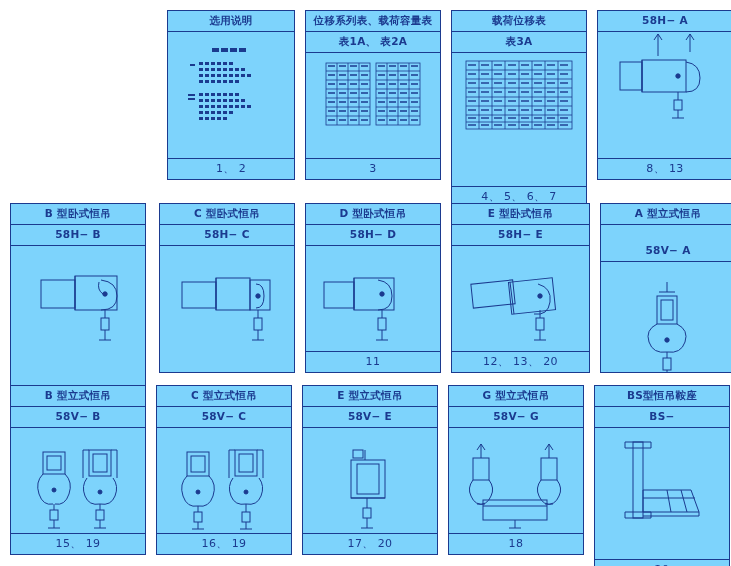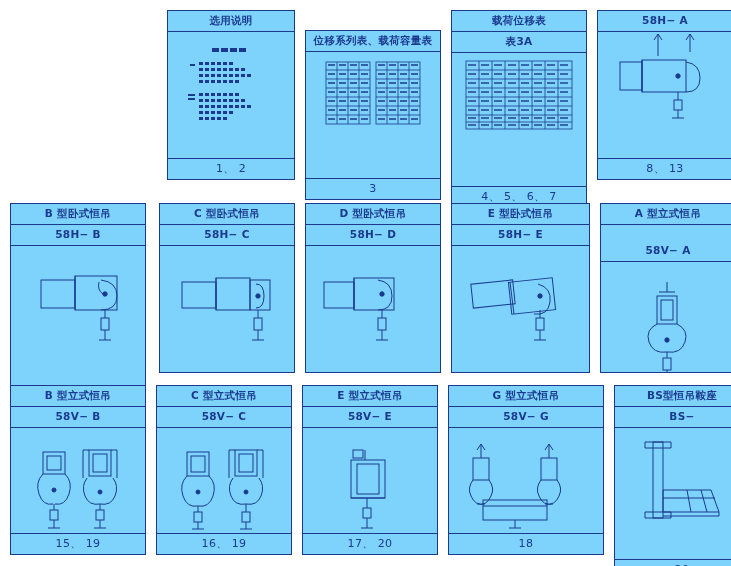--- a/index.html
+++ b/index.html
@@ -158,22 +158,23 @@
                 <rect x="43" y="85" width="4" height="3"></rect>
               <rect x="49" y="85" width="4" height="3"></rect>
                 <rect x="55" y="85" width="4" height="3"></rect>
             </g>
           </g>
         </svg>
       </div>
       <div class="foot">1、 2</div>
     </div>
 
-    <div class="card" style="width:136px;height:170px;margin-top:20px;">
+    <div class="card" style="width:136px;height:170px;">
       <div class="hdr">位移系列表、载荷容量表</div>
+      <div class="sub">表1A、 表2A</div>
       <div class="body">
         <svg class="dwg" width="133" height="89" viewBox="0 0 133 89">
           <g stroke="#1b3a8f" stroke-width="0.8" fill="none">
             <rect x="20" y="10" width="44" height="62"></rect>
             <rect x="70" y="10" width="44" height="62"></rect>
             <g>
               <line x1="20" y1="18" x2="64" y2="18"></line>
               <line x1="20" y1="27" x2="64" y2="27"></line>
               <line x1="20" y1="36" x2="64" y2="36"></line>
               <line x1="20" y1="45" x2="64" y2="45"></line>
@@ -433,40 +434,42 @@
             <path d="M72 34 q14 2 14 16 q0 14 -14 14"></path>
             <circle cx="76" cy="48" r="2.2" fill="#1b3a8f"></circle>
             <line x1="76" y1="64" x2="76" y2="72"></line>
             <rect x="72" y="72" width="8" height="12"></rect>
             <line x1="76" y1="84" x2="76" y2="94"></line>
             <line x1="70" y1="94" x2="82" y2="94"></line>
             <line x1="48" y1="32" x2="48" y2="64"></line>
           </g>
         </svg>
       </div>
+      <div class="foot">11</div>
     </div>
 
     <div class="card" style="width:139px;height:170px;">
       <div class="hdr">E 型卧式恒吊</div>
       <div class="sub">58H−  E</div>
       <div class="body">
         <svg class="dwg" width="133" height="109" viewBox="0 0 133 109">
           <g stroke="#1b3a8f" stroke-width="1" fill="none">
             <rect x="20" y="36" width="42" height="24" transform="rotate(-6 41 48)"></rect>
             <rect x="58" y="34" width="44" height="32" transform="rotate(-6 80 50)"></rect>
             <line x1="58" y1="36" x2="62" y2="68"></line>
             <path d="M86 38 q14 4 12 18 q-2 14 -16 12"></path>
             <circle cx="88" cy="50" r="2.2" fill="#1b3a8f"></circle>
             <line x1="88" y1="64" x2="88" y2="72"></line>
             <rect x="84" y="72" width="8" height="12"></rect>
             <line x1="88" y1="84" x2="88" y2="94"></line>
             <line x1="82" y1="94" x2="94" y2="94"></line>
           </g>
         </svg>
       </div>
+      <div class="foot">12、 13、 20</div>
     </div>
 
     <div class="card" style="width:136px;height:170px;gap:16px;">
       <div class="hdr">A 型立式恒吊</div>
       <div class="sub">58V−  A</div>
       <div class="body">
         <svg class="dwg" width="133" height="109" viewBox="0 0 133 109">
           <g stroke="#1b3a8f" stroke-width="1" fill="none">
             <line x1="66" y1="4" x2="66" y2="14"></line>
             <line x1="58" y1="14" x2="74" y2="14"></line>
@@ -572,21 +575,21 @@
             <line x1="64" y1="70" x2="64" y2="80"></line>
             <rect x="60" y="80" width="8" height="10"></rect>
             <line x1="64" y1="90" x2="64" y2="100"></line>
             <line x1="58" y1="100" x2="70" y2="100"></line>
           </g>
         </svg>
       </div>
       <div class="foot">17、 20</div>
     </div>
 
-    <div class="card" style="width:156px;height:170px;">
+    <div class="card" style="width:136px;height:170px;">
       <div class="hdr">G 型立式恒吊</div>
       <div class="sub">58V−  G</div>
       <div class="body">
         <svg class="dwg" width="133" height="109" viewBox="0 0 133 109">
           <g stroke="#1b3a8f" stroke-width="1" fill="none">
             <line x1="32" y1="16" x2="32" y2="30"></line>
             <path d="M28 22 L32 16 L36 22"></path>
             <line x1="100" y1="16" x2="100" y2="30"></line>
             <path d="M96 22 L100 16 L104 22"></path>
             <rect x="24" y="30" width="16" height="22"></rect>

